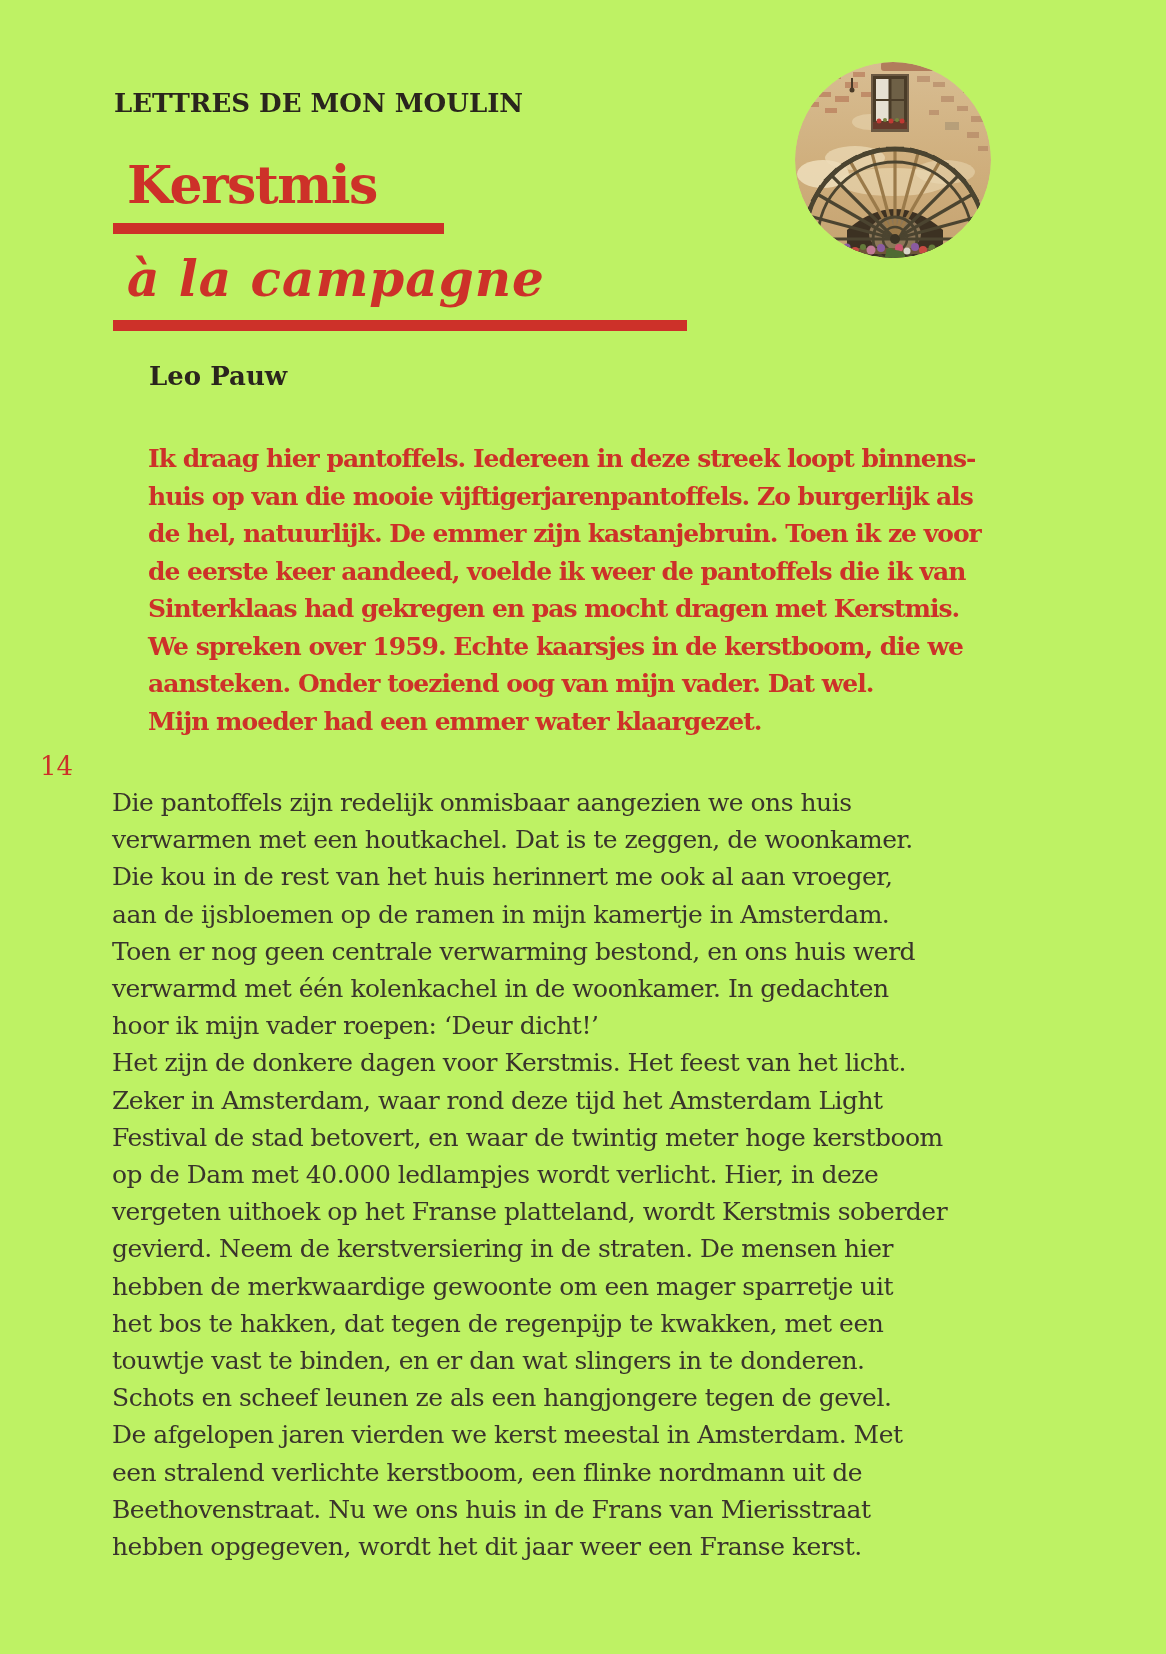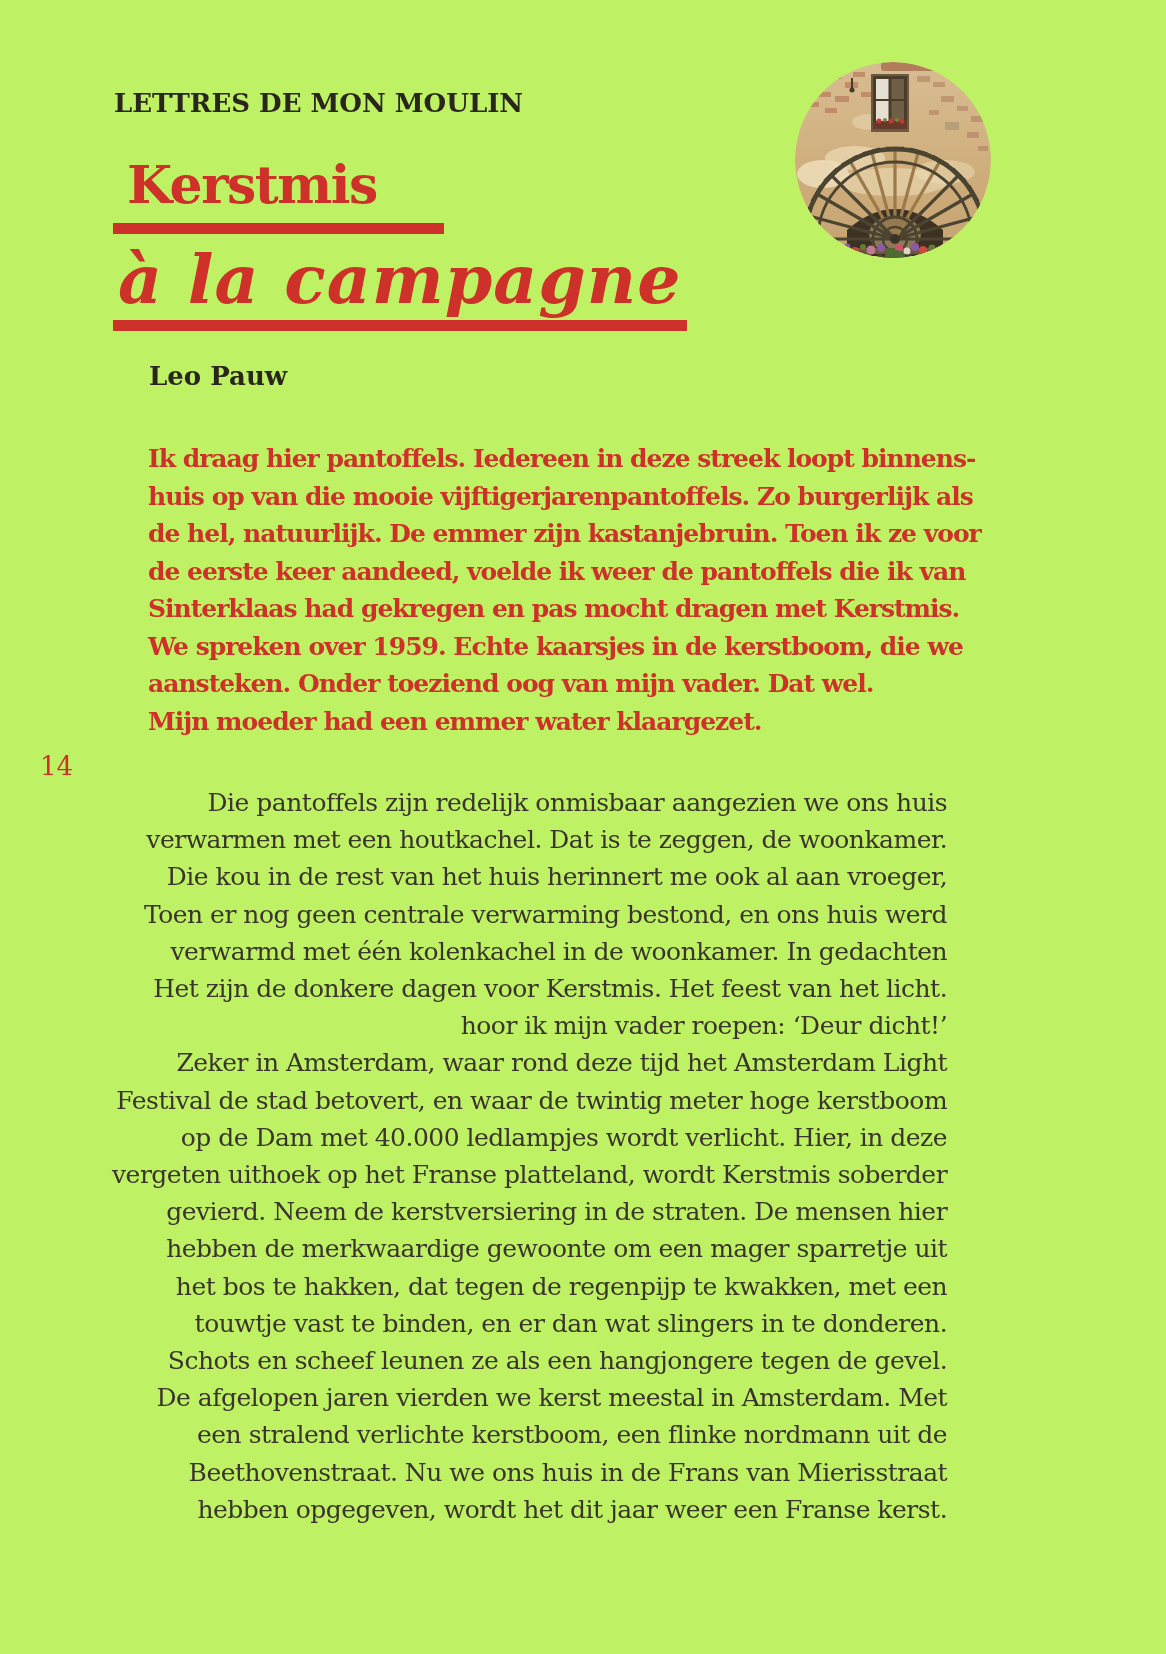--- a/index.html
+++ b/index.html
@@ -19,22 +19,22 @@
   .photo{
     position:absolute;left:795px;top:62px;width:196px;height:196px;
     border-radius:50%;overflow:hidden;
   }
   .title1{
     position:absolute;left:112px;top:144px;margin:15px;
     font-size:52px;line-height:1;font-weight:700;letter-spacing:-1.5px;
     color:var(--accent,#cd3129);white-space:pre;
   }
   .title2{
-    position:absolute;left:110px;top:237px;margin:8px;
-    font-size:68px;line-height:1;font-weight:700;font-style:italic;letter-spacing:1px;
+    position:absolute;left:110px;top:237px;margin:17px;
+    font-size:50px;line-height:1;font-weight:700;font-style:italic;letter-spacing:1px;
     color:var(--accent,#cd3129);white-space:pre;
   }
   .rule{position:absolute;height:11px;background:var(--accent,#cd3129);}
   .rule1{left:113px;top:223px;width:331px;}
   .rule2{left:113px;top:320px;width:574px;}
   .author{
     position:absolute;left:113px;top:363px;
     font-size:26px;line-height:1;font-weight:700;
     color:var(--heading-dark,#2a251d);white-space:pre;margin-left:36px;
   }
@@ -45,21 +45,20 @@
   }
   .pagenum{
     position:absolute;left:40px;top:753px;
     font-size:26px;line-height:1;
     color:var(--accent,#cd3129);
   }
   .body{
     position:absolute;left:112px;top:784px;
     font-size:25px;line-height:37.2px;letter-spacing:-0.5px;
     color:var(--body-text,#3a342c);
-    text-align:right;
   }
   .line{white-space:pre;}
 </style>
 </head>
 <body>
 
 <div class="page" style="--accent: #cd3129; --heading-dark: #2a251d; --body-text: #3a342c;">
 
   <div class="kicker">LETTRES DE MON MOULIN</div>
 
@@ -213,24 +212,25 @@
       <div class="line">aansteken. Onder toeziend oog van mijn vader. Dat wel.</div>
       <div class="line">Mijn moeder had een emmer water klaargezet.</div>
     </div>
 
   <div class="pagenum">14</div>
 
   <div class="body">
       <div class="line">Die pantoffels zijn redelijk onmisbaar aangezien we ons huis</div>
       <div class="line">verwarmen met een houtkachel. Dat is te zeggen, de woonkamer.</div>
       <div class="line">Die kou in de rest van het huis herinnert me ook al aan vroeger,</div>
+      <div class="line">aan de ijsbloemen op de ramen in mijn kamertje in Amsterdam.</div>
       <div class="line">Toen er nog geen centrale verwarming bestond, en ons huis werd</div>
       <div class="line">verwarmd met één kolenkachel in de woonkamer. In gedachten</div>
+      <div class="line">hoor ik mijn vader roepen: ‘Deur dicht!’</div>
       <div class="line">Het zijn de donkere dagen voor Kerstmis. Het feest van het licht.</div>
-      <div class="line">hoor ik mijn vader roepen: ‘Deur dicht!’</div>
       <div class="line">Zeker in Amsterdam, waar rond deze tijd het Amsterdam Light</div>
       <div class="line">Festival de stad betovert, en waar de twintig meter hoge kerstboom</div>
       <div class="line">op de Dam met 40.000 ledlampjes wordt verlicht. Hier, in deze</div>
       <div class="line">vergeten uithoek op het Franse platteland, wordt Kerstmis soberder</div>
       <div class="line">gevierd. Neem de kerstversiering in de straten. De mensen hier</div>
       <div class="line">hebben de merkwaardige gewoonte om een mager sparretje uit</div>
       <div class="line">het bos te hakken, dat tegen de regenpijp te kwakken, met een</div>
       <div class="line">touwtje vast te binden, en er dan wat slingers in te donderen.</div>
       <div class="line">Schots en scheef leunen ze als een hangjongere tegen de gevel.</div>
       <div class="line">De afgelopen jaren vierden we kerst meestal in Amsterdam. Met</div>

